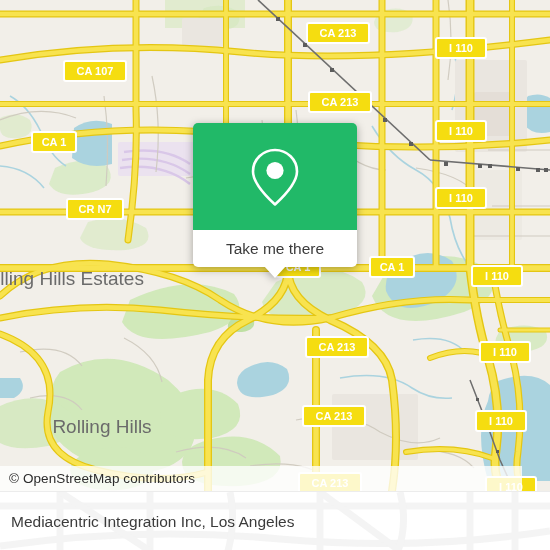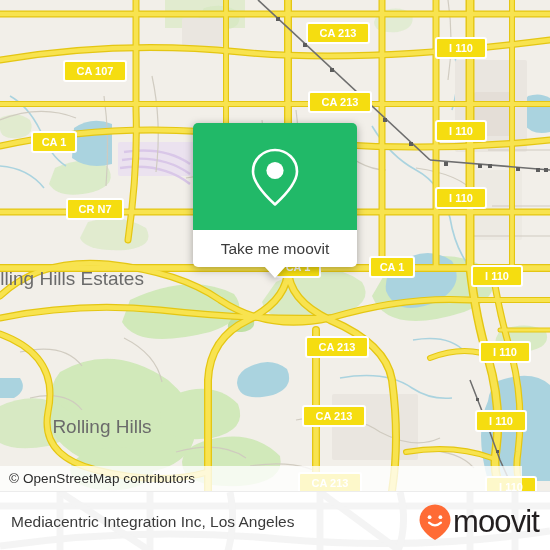--- a/index.html
+++ b/index.html
@@ -429,21 +429,21 @@
   </div>
 
   <div id="popup">
     <div class="pp-top">
       <svg width="58" height="62" viewBox="0 0 58 62">
         <path d="M29 4 C16.8 4 7 13.6 7 25.4 C7 37.5 22 52 29 58.5 C36 52 51 37.5 51 25.4 C51 13.6 41.2 4 29 4 Z" fill="none" stroke="#ffffff" stroke-width="2.6" stroke-linejoin="round"></path>
         <circle cx="29" cy="24.5" r="8.6" fill="#ffffff"></circle>
       </svg>
     </div>
     <div class="pp-bottom">
-      <span class="pp-label">Take me moovit</span>
+      <span class="pp-label">Take me there</span>
       <div class="pp-tail"></div>
     </div>
   </div>
 
   <div id="footer">
     <svg id="footer-watermark" viewBox="0 0 550 550">
       <g fill="none" stroke="#444444" stroke-width="7">
         <path d="M0 505 H550"></path>
         <path d="M0 545 Q140 525 280 538 Q420 550 550 530"></path>
         <path d="M60 491 V550"></path>
@@ -453,24 +453,15 @@
         <path d="M400 491 Q408 522 398 550"></path>
         <path d="M470 491 V550"></path>
         <path d="M515 491 V550"></path>
         <path d="M60 491 L150 550"></path>
         <path d="M320 491 L400 550"></path>
       </g>
     </svg>
 
     <div id="footer-title">Mediacentric Integration Inc, Los Angeles</div>
 
-    <div id="brand">
-      <svg width="34" height="38" viewBox="0 0 34 38">
-        <path d="M17 1.5 C8.4 1.5 1.5 8.4 1.5 17 C1.5 26 11 33.5 17 37 C23 33.5 32.5 26 32.5 17 C32.5 8.4 25.6 1.5 17 1.5 Z" fill="#ff6b35"></path>
-        <circle cx="11.6" cy="14.2" r="1.9" fill="#ffffff"></circle>
-        <circle cx="22.4" cy="14.2" r="1.9" fill="#ffffff"></circle>
-        <path d="M11 19.6 Q17 25 23 19.6" fill="none" stroke="#ffffff" stroke-width="2.1" stroke-linecap="round"></path>
-      </svg>
-      <span class="brand-word">moovit</span>
-    </div>
   </div>
 
 </div>
 
 </body></html>

